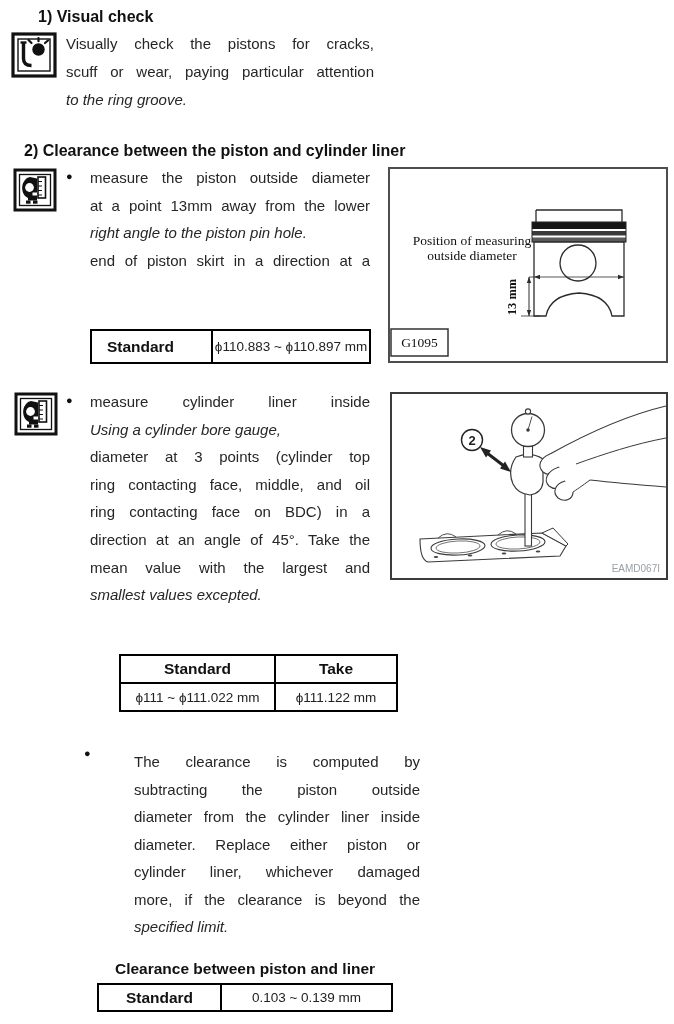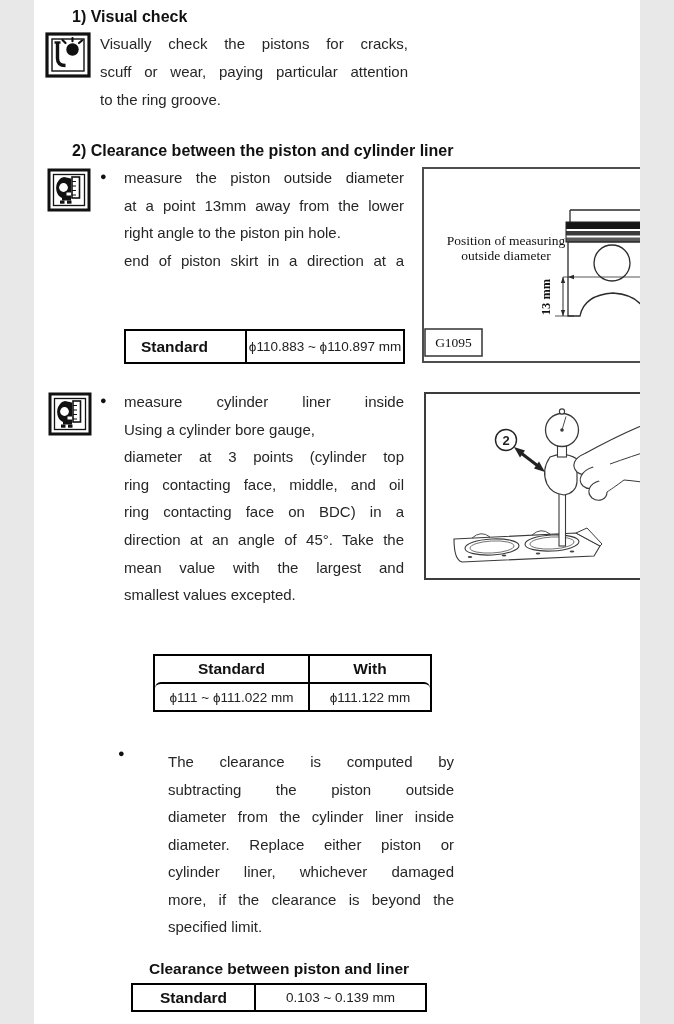--- a/index.html
+++ b/index.html
@@ -1,31 +1,31 @@
 <!DOCTYPE html>
 <html><head>
 <meta charset="utf-8">
 <style>
   html,body{margin:0;padding:0;background:#e8e8e8;}
   #page{
-    position:relative;width:606px;height:1024px;margin:0 auto;
+    position:relative;width:674px;height:1024px;margin:0 auto;
     background:#ffffff;overflow:hidden;
     font-family:"Liberation Sans",sans-serif;color:#232323;
   }
   .abs{position:absolute;}
   .h-bold{font-size:16px;font-weight:bold;color:#111;white-space:nowrap;}
   .body-text{font-size:15px;color:#262626;}
   .jline{text-align:justify;text-align-last:justify;}
-  .jline.noj{text-align:left;text-align-last:left;}
+  .jline.noj{text-align:left;text-align-last:left;font-style:italic;}
   .bullet-dot{font-size:11px;color:#111;line-height:11px;}
   .tbl{
     position:absolute;background:#fff;border:2px solid #000;
     display:flex;flex-direction:column;box-sizing:border-box;
   }
-  .trow{display:flex;flex:1;border-radius:6px;}
+  .trow{display:flex;flex:1;}
   .trow + .trow{border-top:2px solid #000;}
   .tcell{display:flex;align-items:center;justify-content:center;box-sizing:border-box;}
   .tcell + .tcell{border-left:2px solid #000;}
   .tcell.hd{font-weight:bold;font-size:15.5px;color:#111;}
   .tcell.val{font-size:13.5px;color:#222;}
   .figure{position:absolute;background:#fff;box-sizing:border-box;}
   #figure-piston{border:2px solid #4d4d4d;}
   #figure-bore-gauge{border:2px solid #3c3c3c;}
   .tbl-title{font-size:15.5px;font-weight:bold;color:#111;text-align:center;}
 </style>
@@ -46,21 +46,21 @@
       <path d="M12.5,10.5 L12.5,26.5 Q12.5,33.5 20.5,33.5" fill="none" stroke="#111" stroke-width="3.4"></path>
     </svg>
   </div>
 
   <div class="abs body-text" style="left:66px;top:30px;width:308px;line-height:28px;">
       <div class="jline">Visually check the pistons for cracks,</div>
       <div class="jline">scuff or wear, paying particular attention</div>
       <div class="jline noj">to the ring groove.</div>
     </div>
 
-  <div class="abs h-bold" style="left:38px;top:142px;text-align:right;">2) Clearance between the piston and cylinder liner</div>
+  <div class="abs h-bold" style="left:24px;top:142px;text-align:right;">2) Clearance between the piston and cylinder liner</div>
 
   <div class="abs" style="left:13px;top:168px;width:44px;height:44px;">
     <svg width="44" height="44" viewBox="0 0 44 44">
       <rect x="2" y="2" width="40" height="40" fill="#fff" stroke="#111" stroke-width="3"></rect>
       <rect x="6.5" y="6.5" width="31" height="31" fill="none" stroke="#111" stroke-width="1.3"></rect>
       <rect x="25" y="9" width="7.5" height="21" fill="#fff" stroke="#111" stroke-width="1.6"></rect>
       <path d="M25,13.5 h4 M25,18 h4 M25,22.5 h4 M25,27 h4" stroke="#111" stroke-width="1.2"></path>
       <path d="M12,12 Q8,17 9.5,23 Q10.5,28 15,30 L15,32.5 L24,32.5 L24,10.5 L17,9 Q13.5,9.5 12,12 Z" fill="#111"></path>
       <circle cx="16.5" cy="19.5" r="4.4" fill="#fff"></circle>
       <rect x="19.5" y="24.5" width="4.5" height="3" fill="#fff"></rect>
@@ -182,21 +182,21 @@
       <path d="M88,53 L99,56.5 L94,63.5 Z" fill="#222"></path>
       <path d="M119,78 L108,74.5 L113,67.5 Z" fill="#222"></path>
 
       <text x="268" y="178" text-anchor="end" font-size="10" fill="#9aa0a6" font-family="Liberation Sans,sans-serif">EAMD067I</text>
     </svg>
   </div>
 
   <div class="tbl" style="left:119px;top:654px;width:279px;height:58px;">
     <div class="trow">
       <div class="tcell hd" style="width:153px;">Standard</div>
-      <div class="tcell hd" style="flex:1;">With</div>
+      <div class="tcell hd" style="flex:1;">Take</div>
     </div>
     <div class="trow">
       <div class="tcell val" style="width:153px;">ϕ111 ~ ϕ111.022 mm</div>
       <div class="tcell val" style="flex:1;">ϕ111.122 mm</div>
     </div>
   </div>
 
   <div class="abs bullet-dot" style="left:84px;top:748px;">●</div>
   <div class="abs body-text" style="left:110px;top:748px;width:286px;line-height:27.5px;margin-left:24px;">
       <div class="jline">The clearance is computed by</div>

